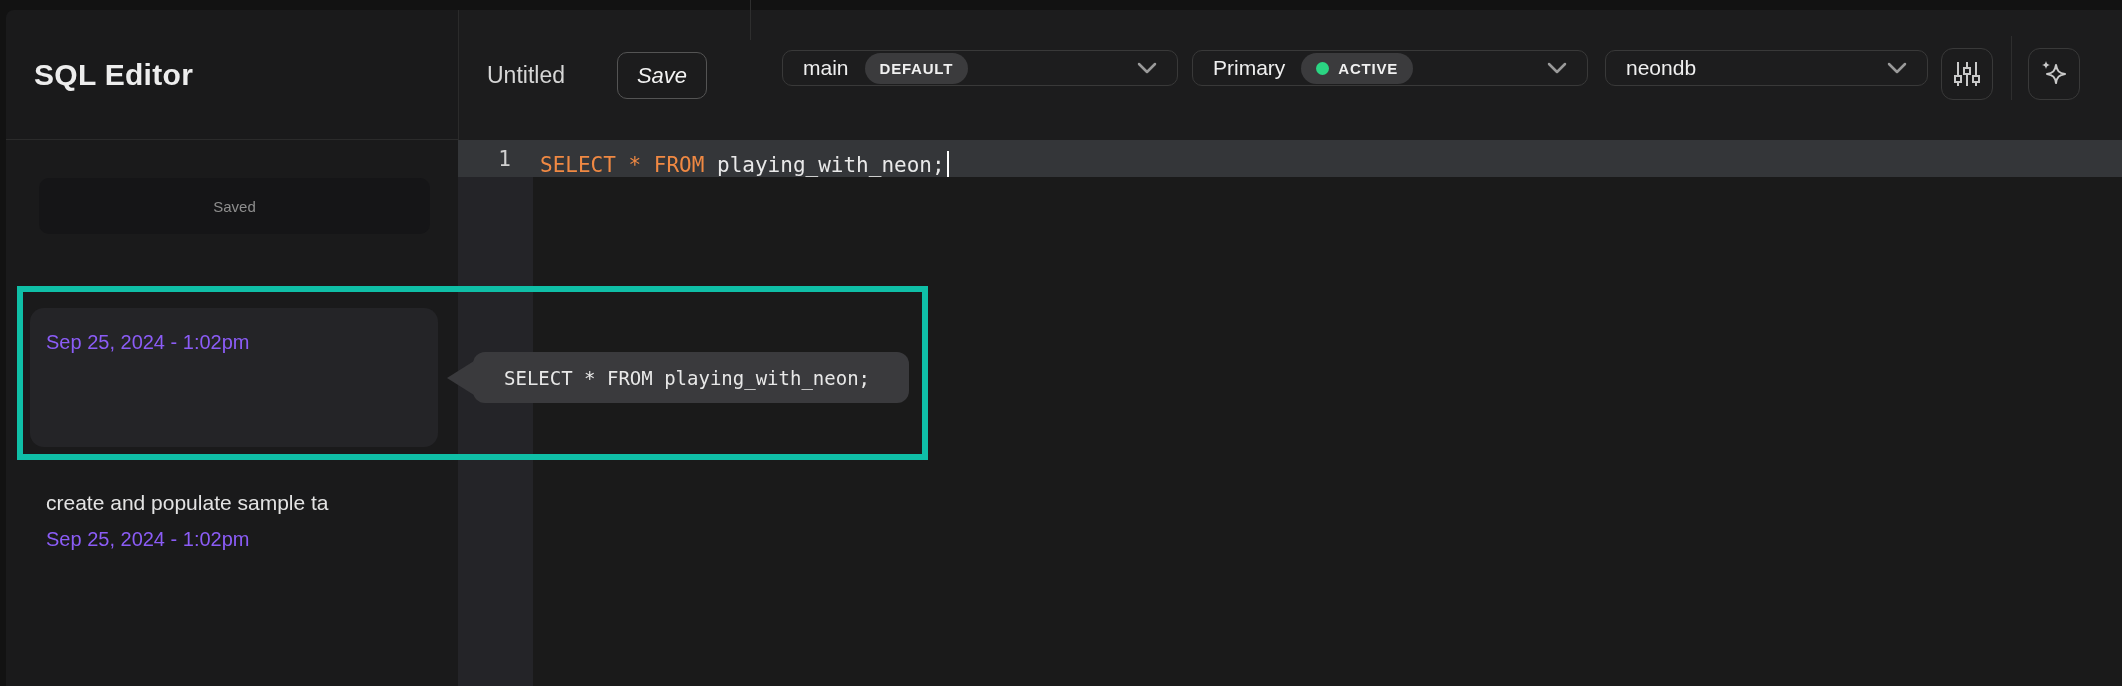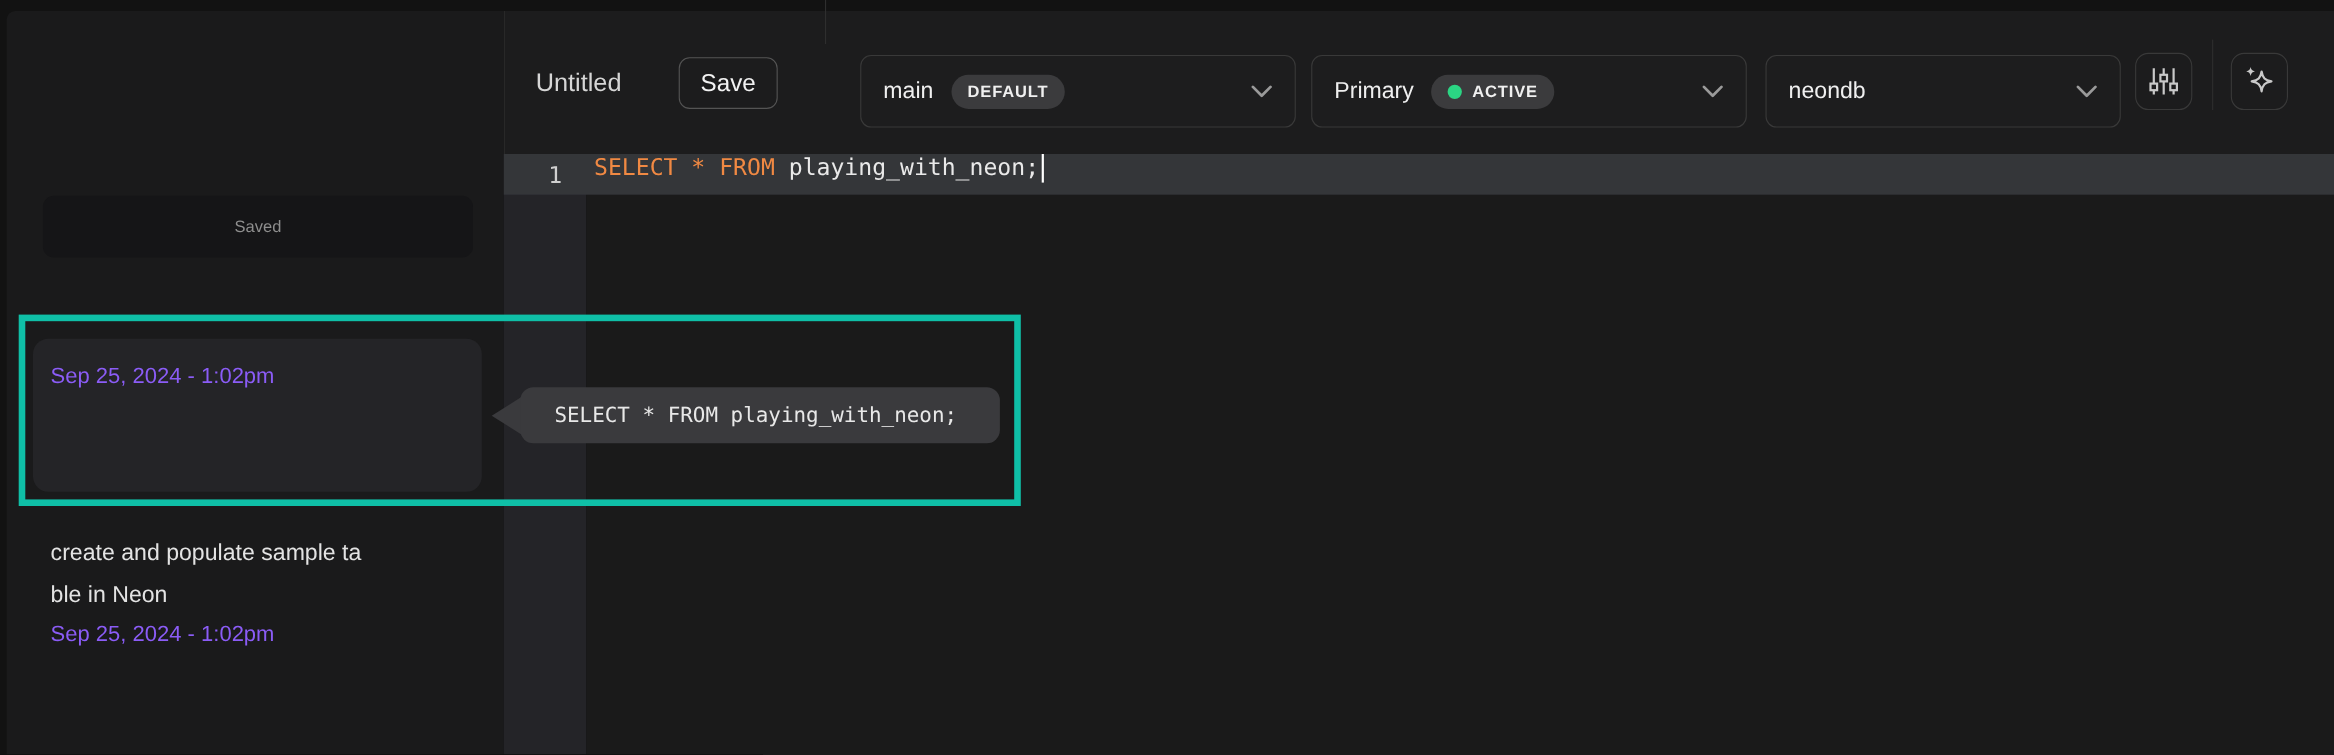--- a/index.html
+++ b/index.html
@@ -10,26 +10,26 @@
   
   .sidebar { position: absolute; left: 6px; top: 10px; width: 452px; height: 676px; background: #1A1A1B; border-top-left-radius: 8px; }
   .sidebar-header { position: absolute; left: 6px; top: 10px; width: 452px; height: 130px; border-bottom: 1px solid #2B2B2B; display: flex; align-items: center; padding-left: 28px; border-top-left-radius: 8px; }
   .editor-header { position: absolute; left: 458px; top: 10px; width: 1664px; height: 130px; background: #1C1C1D; border-left: 1px solid #2B2B2B; }
   .gutter { position: absolute; left: 458px; top: 140px; width: 75px; height: 546px; background: #242428; }
   .code-area { position: absolute; left: 533px; top: 140px; width: 1589px; height: 546px; background: #1A1A1A; }
 
   
   .app-title { font-size: 30px; font-weight: 700; letter-spacing: 0.3px; color: #EDEDED; }
   .file-name { position: absolute; left: 487px; top: 10px; height: 130px; display: flex; align-items: center; font-size: 23px; color: #D6D6D6; }
-  .save-btn { position: absolute; left: 617px; top: 52px; width: 90px; height: 47px; border: 1px solid #545454; border-radius: 10px; background: transparent; color: #F2F2F2; font-size: 22px; font-family: "Liberation Sans", sans-serif; cursor: pointer; }
+  .save-btn { position: absolute; left: 617px; top: 52px; width: 90px; height: 47px; border: 1px solid #545454; border-radius: 10px; background: transparent; color: #F2F2F2; font-size: 22px; font-family: "Liberation Sans", sans-serif; cursor: pointer; font-style: italic; }
   .vdiv-top { position: absolute; left: 750px; top: 0; width: 1px; height: 40px; background: #2E2E2E; }
   .vdiv-icons { position: absolute; left: 2011px; top: 36px; width: 1px; height: 64px; background: #2E2E2E; }
 
   
-  .dd { position: absolute; top: 50px; height: 66px; border: 1px solid #393939; border-radius: 10px; background: #1D1D1E; display: flex; align-items: center; padding: 0 20px; gap: 16px; color: #EFEFEF; font-size: 21px; cursor: pointer; }
+  .dd { position: absolute; top: 50px; height: 36px; border: 1px solid #393939; border-radius: 10px; background: #1D1D1E; display: flex; align-items: center; padding: 0 20px; gap: 16px; color: #EFEFEF; font-size: 21px; cursor: pointer; }
   .dd-branch { left: 782px; width: 396px; }
   .dd-compute { left: 1192px; width: 396px; }
   .dd-database { left: 1605px; width: 323px; justify-content: space-between; }
   .pill { background: #3B3B3D; color: #F0F0F0; font-size: 15px; font-weight: 700; letter-spacing: 0.8px; border-radius: 999px; padding: 7px 15px; display: flex; align-items: center; gap: 9px; }
   .dot { width: 13px; height: 13px; border-radius: 50%; background: #2BD583; }
   .chev { margin-left: auto; display: flex; align-items: center; }
 
   .icon-btn { position: absolute; top: 48px; width: 52px; height: 52px; border: 1px solid #393939; border-radius: 12px; background: transparent; display: flex; align-items: center; justify-content: center; cursor: pointer; }
   .icon-btn.sliders { left: 1941px; }
   .icon-btn.sparkle { left: 2028px; }
@@ -48,36 +48,39 @@
   
   .annotation { position: absolute; left: 17px; top: 286px; width: 911px; height: 174px; border: 6px solid #0FBFA7; pointer-events: none; z-index: 50; }
 
   
   .tooltip { position: absolute; left: 473px; top: 352px; width: 436px; height: 51px; background: #3A3A3D; border-radius: 12px; display: flex; align-items: center; padding-left: 31px; font-family: "DejaVu Sans Mono", monospace; font-size: 19px; color: #E8E8E8; z-index: 40; white-space: pre; }
   .tooltip-arrow { position: absolute; left: 447px; top: 361px; width: 0; height: 0; border-top: 17px solid transparent; border-bottom: 17px solid transparent; border-right: 27px solid #3A3A3D; z-index: 40; }
 
   
   .current-line { position: absolute; left: 458px; top: 140px; width: 1664px; height: 37px; background: #343639; cursor: text; }
   .line-no { position: absolute; left: 458px; top: 140px; width: 75px; height: 37px; display: flex; align-items: center; justify-content: flex-end; padding-right: 22px; font-family: "DejaVu Sans Mono", monospace; font-size: 21px; color: #D0D0D0; }
-  .code-line { position: absolute; left: 540px; top: 140px; height: 37px; display: flex; align-items: flex-start; font-family: "DejaVu Sans Mono", monospace; font-size: 21px; white-space: pre; color: #E9E9E9; }
+  .code-line { position: absolute; left: 540px; top: 140px; height: 37px; display: flex; align-items: flex-end; font-family: "DejaVu Sans Mono", monospace; font-size: 21px; white-space: pre; color: #E9E9E9; }
   .kw { color: #F08943; }
   .cursor { display: inline-block; width: 2px; height: 26px; background: #FFFFFF; margin-left: 2px; vertical-align: middle; }
 
   svg { display: block; }
 </style>
 </head>
 <body>
 
 <div class="stage">
 
   <div class="sidebar"></div>
   <div class="editor-header"></div>
   <div class="gutter"></div>
   <div class="code-area"></div>
 
+  <div class="sidebar-header">
+    <div class="app-title">SQL Editor</div>
+  </div>
 
   <div class="file-name">Untitled</div>
   <button class="save-btn">Save</button>
   <div class="vdiv-top"></div>
 
   <div class="dd dd-branch">
     <span>main</span>
     <span class="pill">DEFAULT</span>
     <span class="chev">
       <svg width="20" height="12" viewBox="0 0 20 12">
@@ -146,17 +149,16 @@
     <div class="hist-date">Sep 25, 2024 - 1:02pm</div>
   </div>
 
   <div class="tooltip-arrow"></div>
   <div class="tooltip">SELECT * FROM playing_with_neon;</div>
 
   <div class="annotation"></div>
 
   <div class="hist-plain">
     <div class="hist-title">create and populate sample ta</div>
-    <div class="hist-title">ble in Neon</div>
     <div class="hist-date">Sep 25, 2024 - 1:02pm</div>
   </div>
 
 </div>
 
 </body></html>

